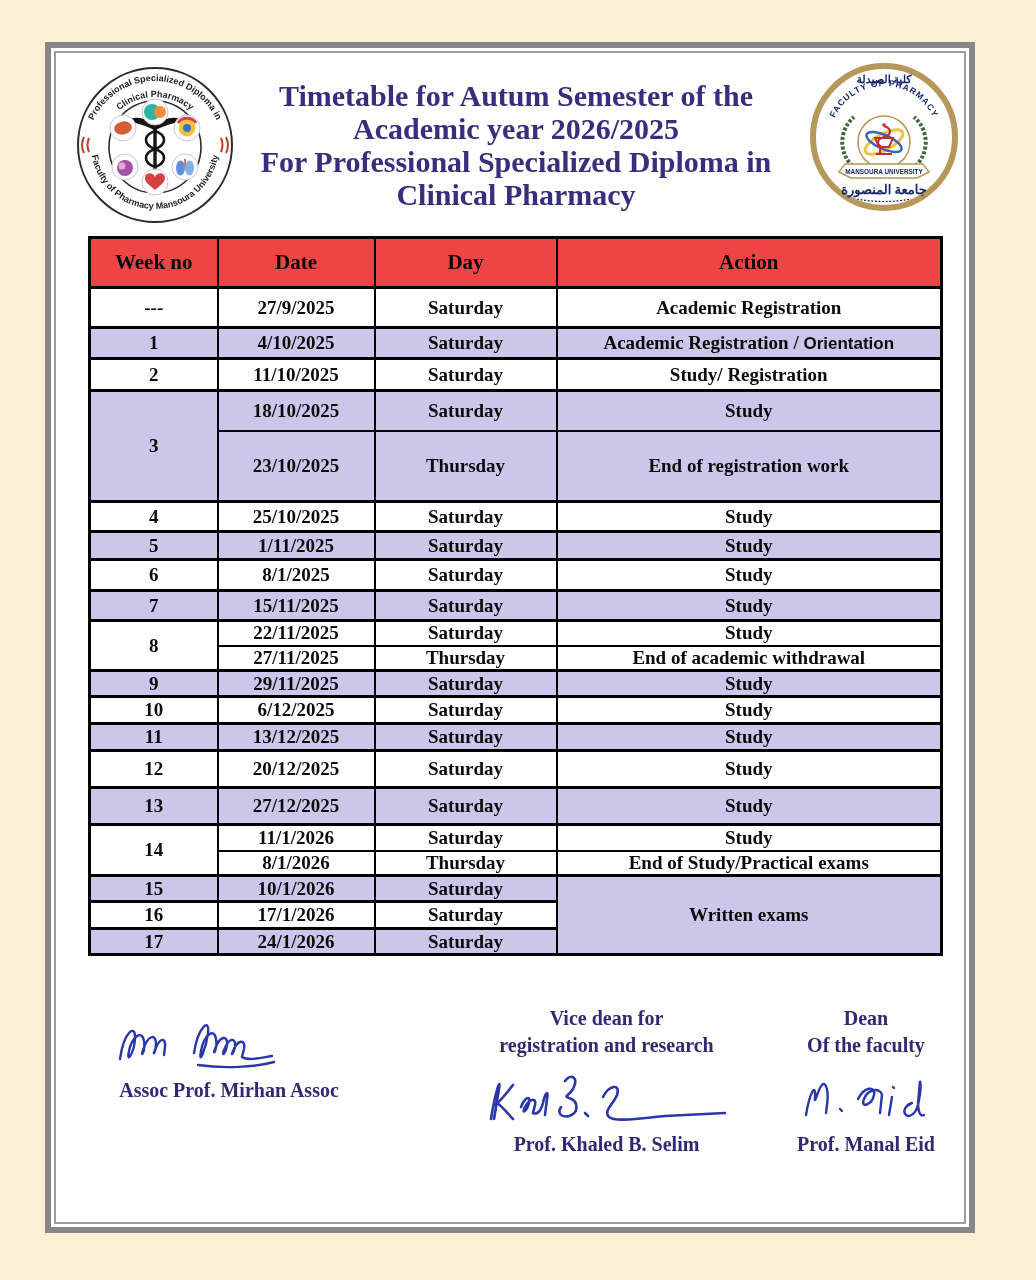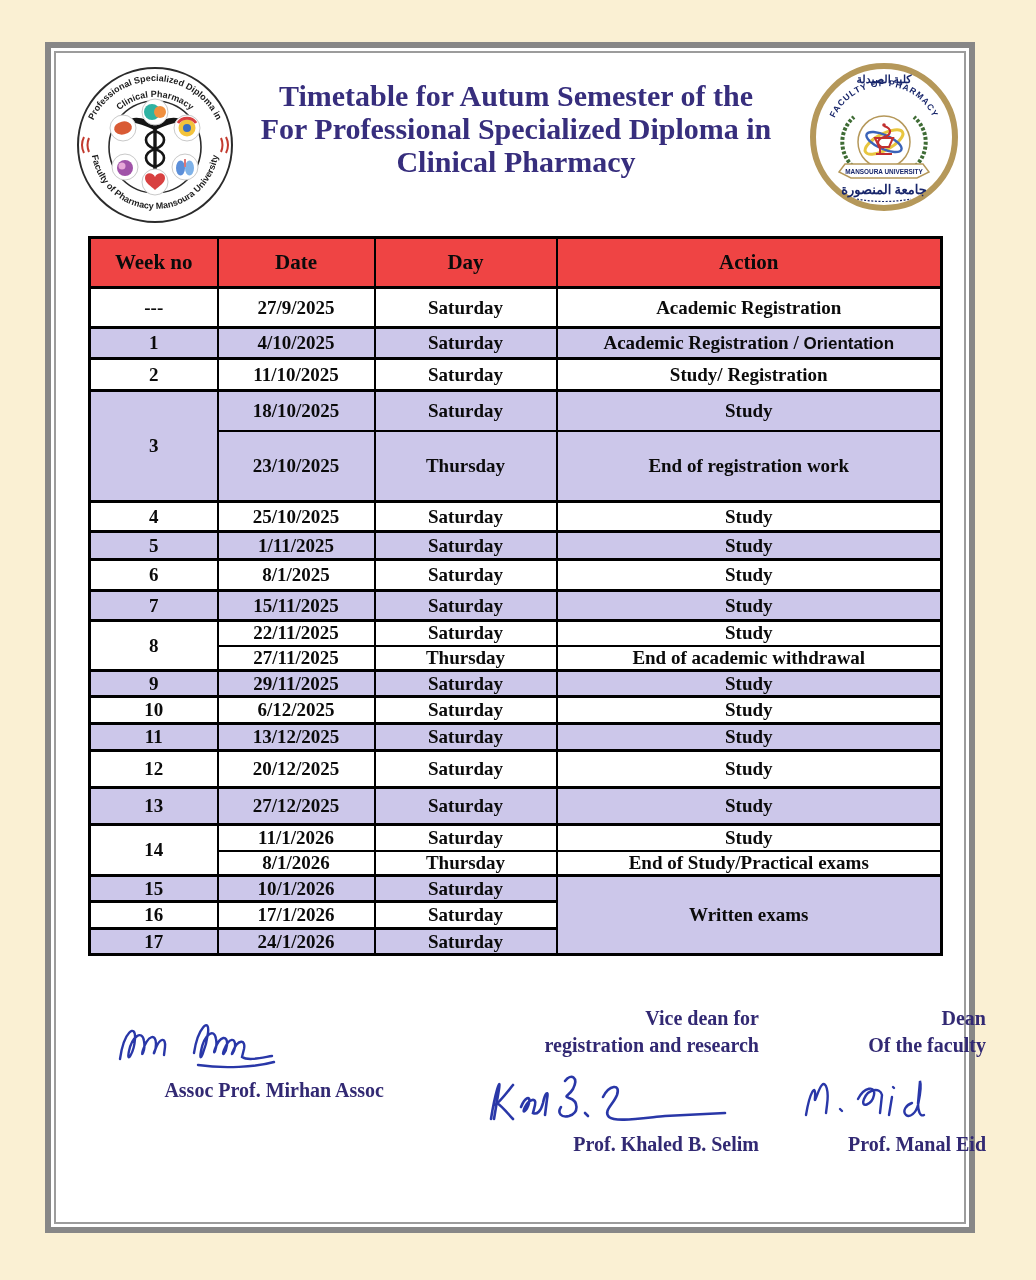--- a/index.html
+++ b/index.html
@@ -53,21 +53,21 @@
     height:50px; background:#ef4444; font-size:21px;
   }
   tr.shaded td { background:#CCC7EA; }
   td.cell-shaded { background:#CCC7EA; }
   td.week { color:#1F3864; font-size:20px; }
   tr.group td { border-top-width:3px; }
   td.vtop { vertical-align:top; padding-top:5px; }
   td .sans { font-family:"Liberation Sans", sans-serif; font-size:17px; font-weight:bold; }
 
   
-  .sig-block { position:absolute; text-align:right; }
+  .sig-block { position:absolute; text-align:center; }
   .sig-role {
     font-weight:bold; font-size:20px; line-height:27px; color:#322973;
   }
   .sig-name {
     font-weight:bold; font-size:20px; color:#322973; margin-top:4px;
   }
   .sig-scribble { display:block; margin:6px auto 0 auto; }
   .sig-1 { left:18px;  top:952px; width:310px; }
   .sig-2 { left:398px; top:952px; width:305px; }
   .sig-3 { left:690px; top:952px; width:240px; }
@@ -145,20 +145,21 @@
           </g>
         <g>
             <circle cx="48" cy="63" r="13" fill="#fff" stroke="#c9c9c9"></circle>
             <ellipse cx="48" cy="63" rx="9" ry="6.5" fill="#D95B35" transform="rotate(-12 48 63)"></ellipse>
           </g>
       </g>
     </svg>
 
     <div class="title-block">
       <div class="title-line">Timetable for Autum Semester of the</div>
+      <div class="title-line">Academic year 2026/2025</div>
       <div class="title-line">For Professional Specialized Diploma in</div>
       <div class="title-line">Clinical Pharmacy</div>
     </div>
 
     <svg class="logo-right" viewBox="0 0 150 150">
       <defs>
         <path id="rarcTop" d="M 21,78 A 54,54 0 0 1 129,78"></path>
       </defs>
       <circle cx="75" cy="75" r="71" fill="#fff" stroke="#B5985A" stroke-width="6"></circle>
       <text x="75" y="21" text-anchor="middle" font-size="11" font-weight="bold" fill="#18266B">كلية الصيدلة</text>

